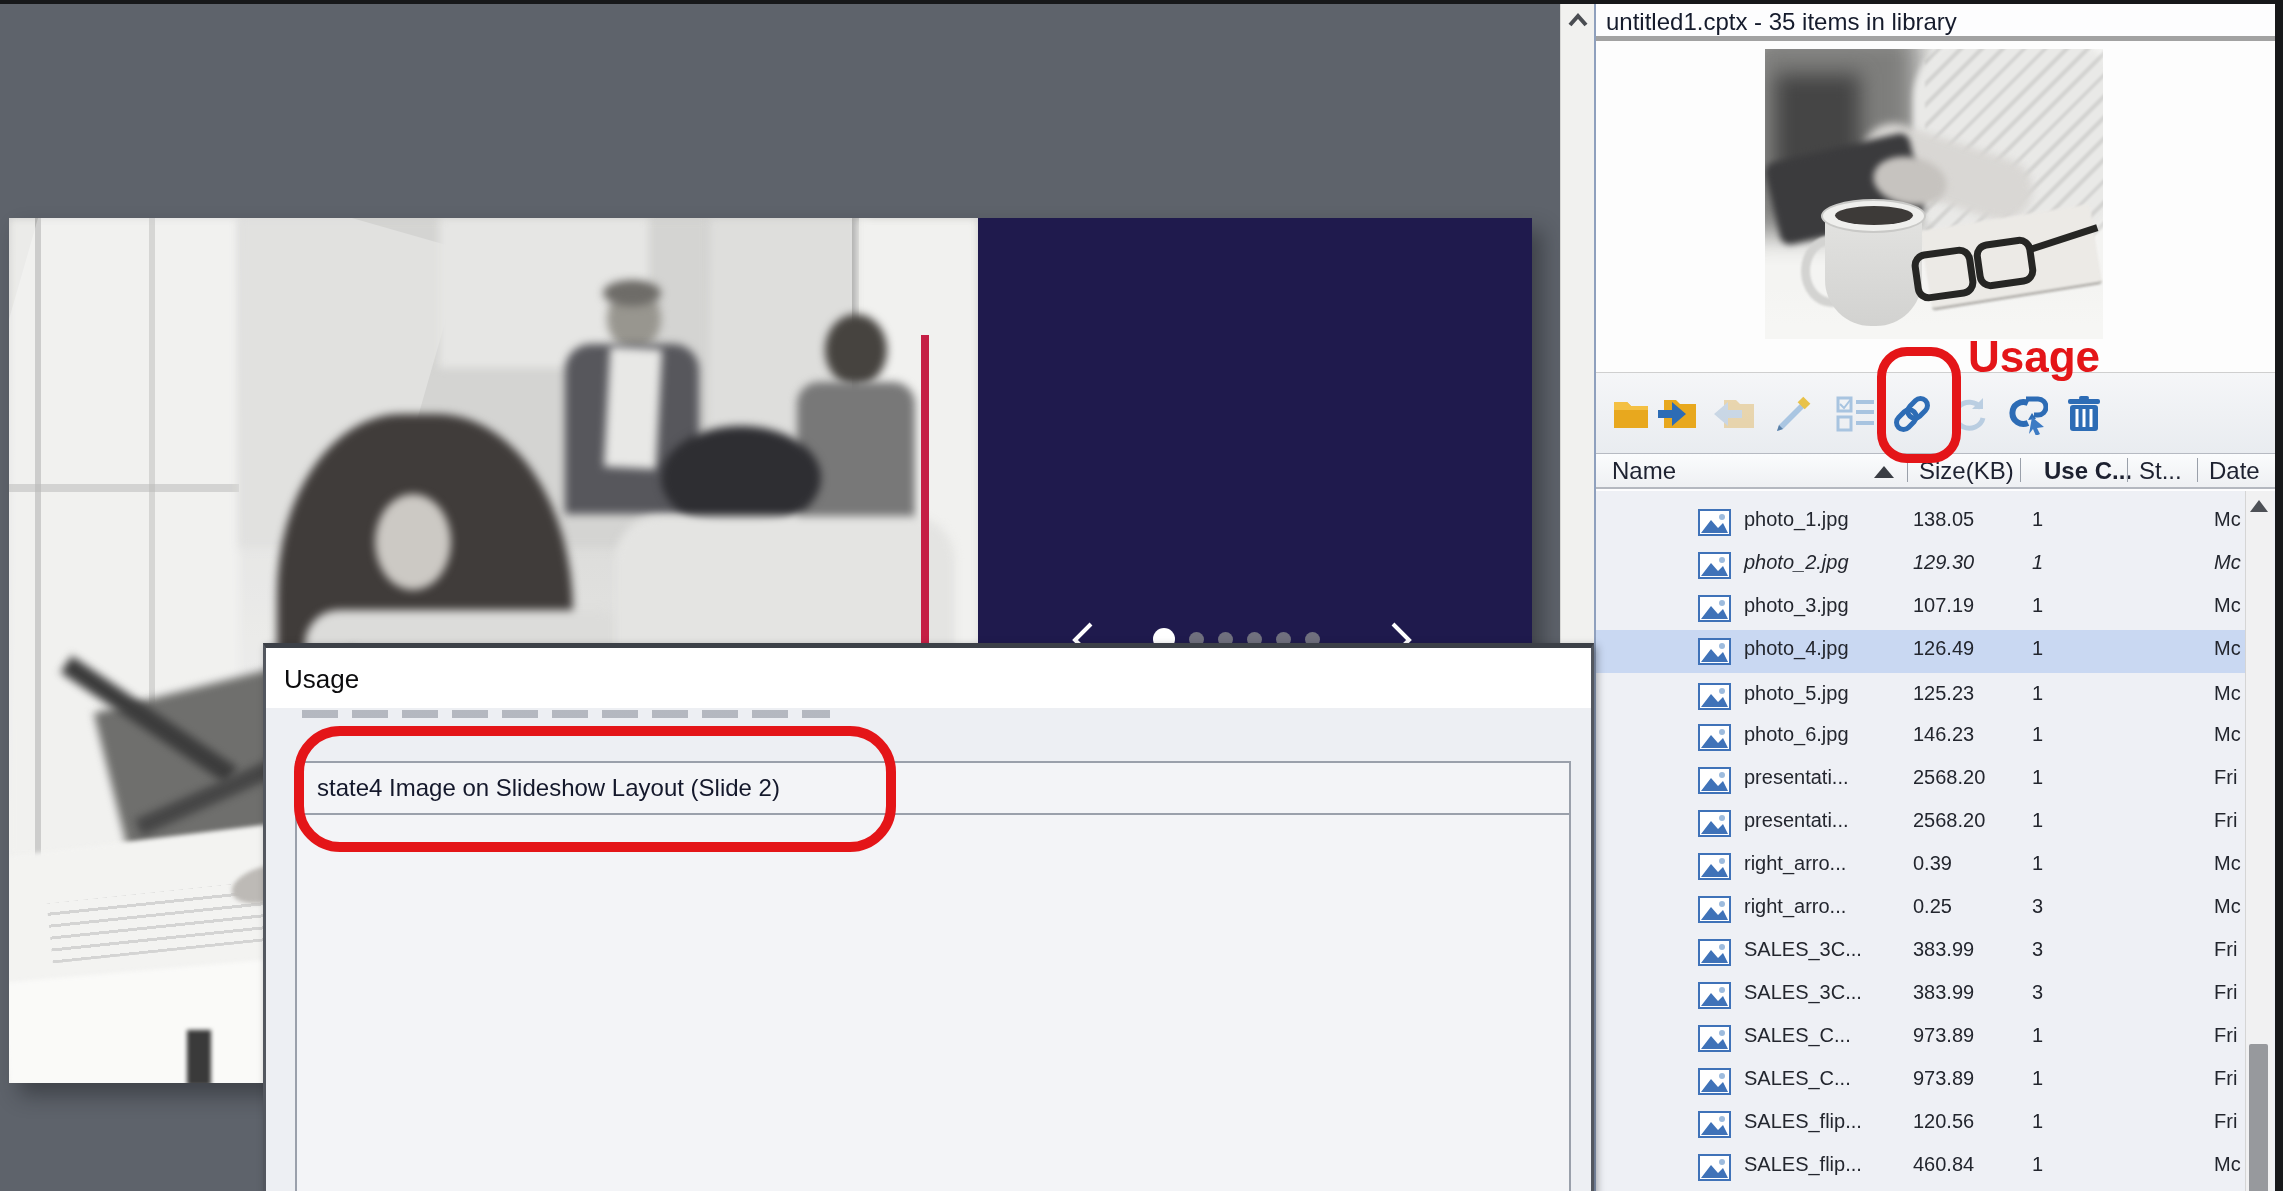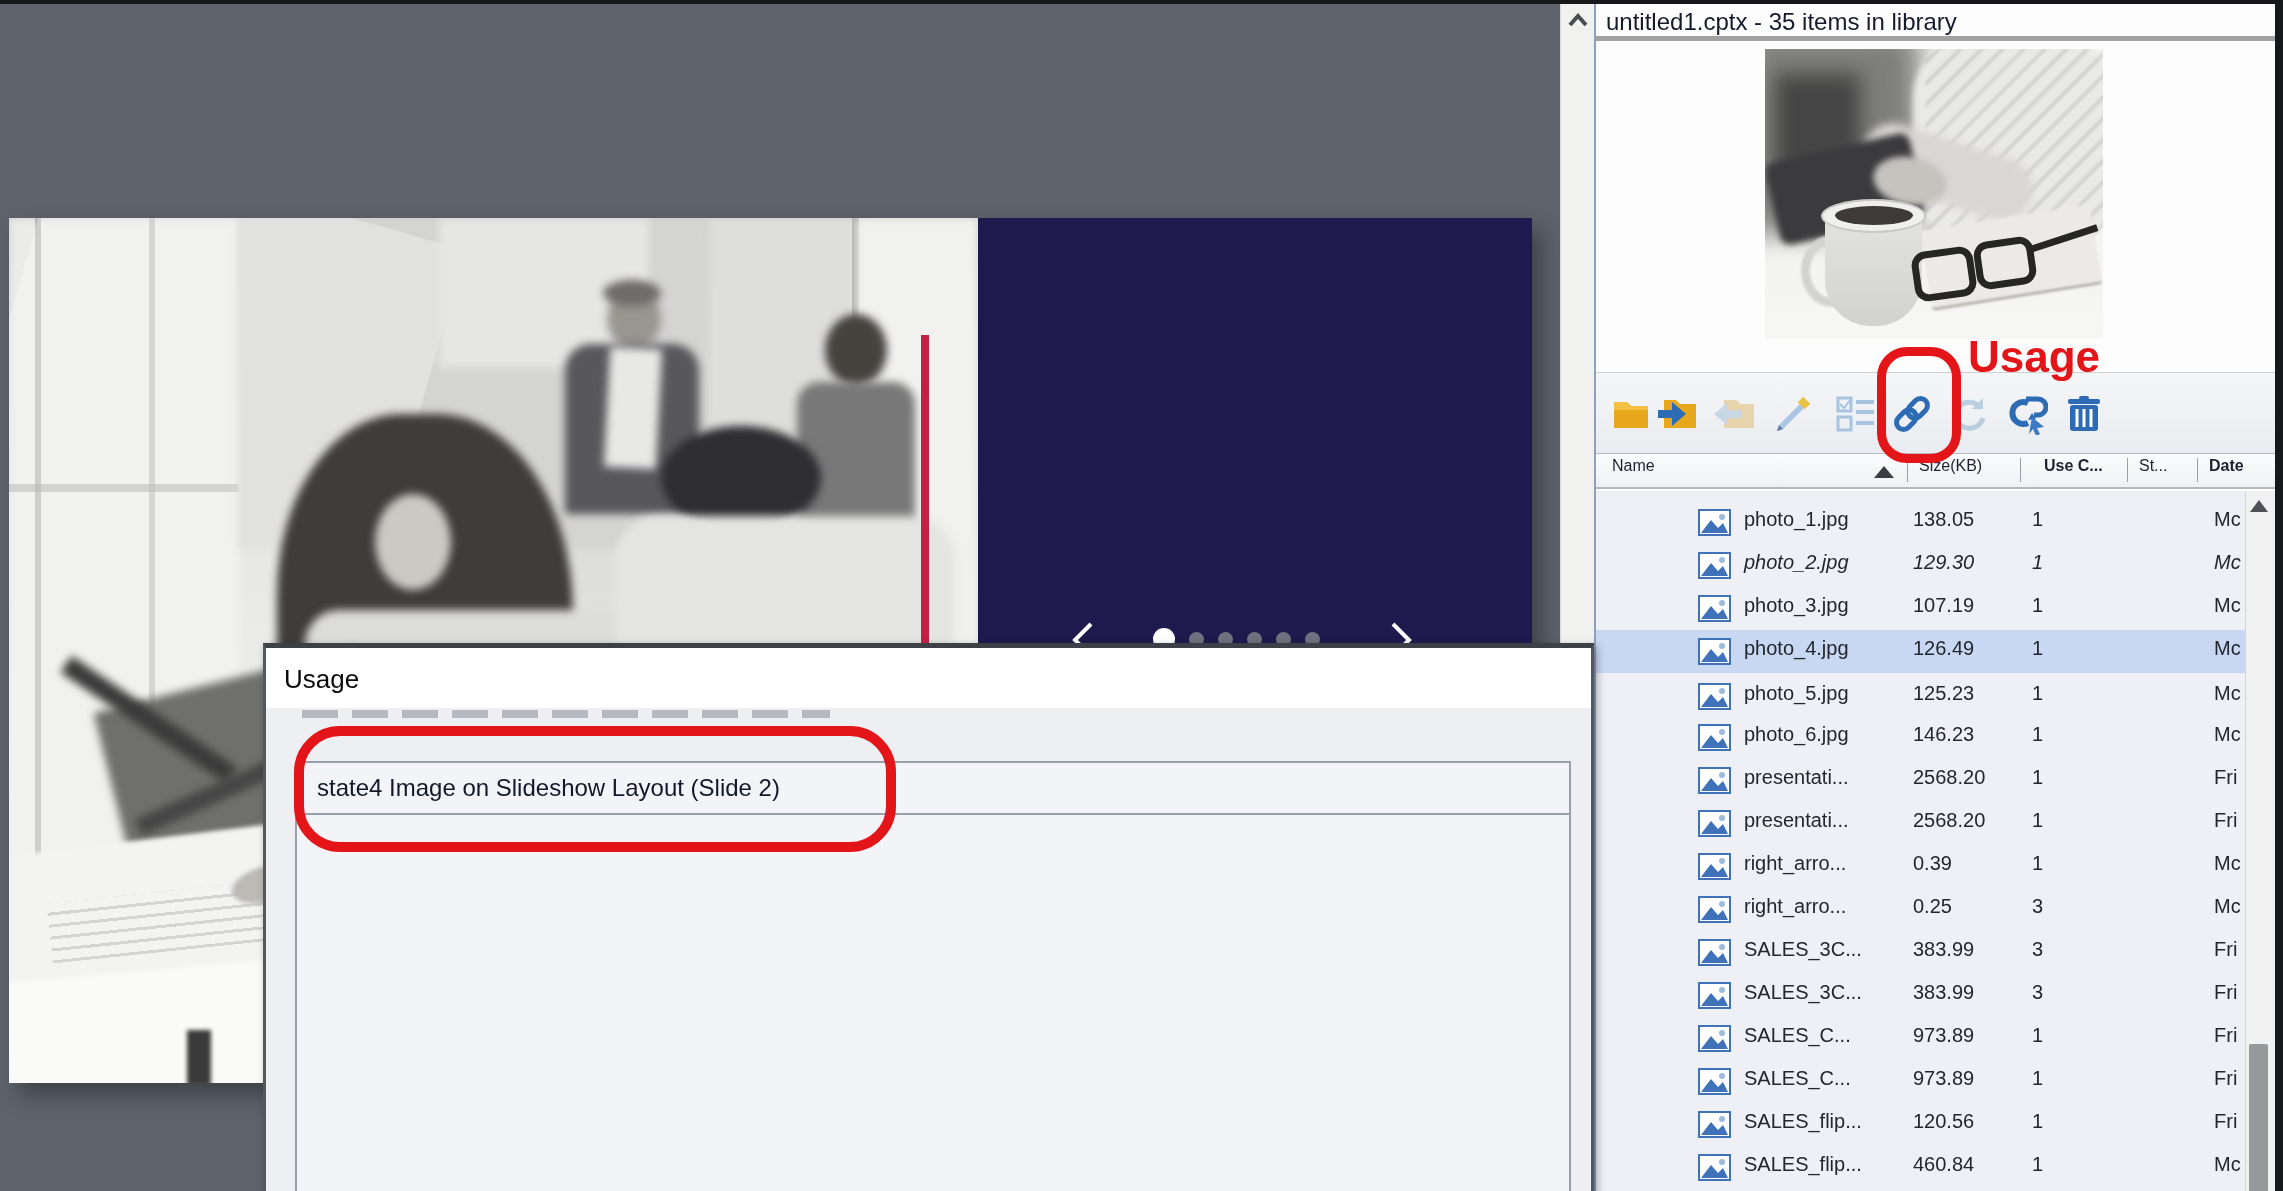--- a/index.html
+++ b/index.html
@@ -47,21 +47,21 @@
 
   .lib-toolbar{left:0;top:368px;width:679px;height:82px;box-sizing:border-box;
     background:linear-gradient(180deg,#f5f6f8,#e9ecf0);
     border-top:1px solid #cfcfcf;border-bottom:1px solid #b6bac2;}
   .tbtn{position:absolute;top:22px;width:44px;height:40px;background:none;border:none;padding:0;cursor:pointer;}
   .red-rect{left:281px;top:343px;width:66px;height:98px;border:9px solid #e41518;
     border-radius:30px;z-index:31;}
 
   .lib-header{left:0;top:450px;width:679px;height:35px;box-sizing:border-box;
     background:linear-gradient(180deg,#fbfcfd,#eef0f3);
-    border-bottom:2px solid #b4b8c0;font-size:16px;color:#1d2130;}
+    border-bottom:2px solid #b4b8c0;font-size:24px;color:#1d2130;}
   .hcell{position:absolute;top:3px;white-space:nowrap;}
   .hsep{position:absolute;top:4px;width:1px;height:24px;background:#9aa0aa;}
   .sort{position:absolute;top:12px;}
 
   .rows{left:0;top:487px;width:679px;height:700px;background:#eef0f5;overflow:hidden;}
   .row{position:absolute;left:0;width:650px;height:43px;font-size:20px;color:#23262e;}
   .row.sel{background:#c9d8f2;}
   .rcell{position:absolute;top:7px;white-space:nowrap;}
   .r-icon{left:102px;top:8px;}
   .r-name{left:148px;}
@@ -276,21 +276,21 @@
       <svg class="sort" style="left:278px;" width="20" height="12" viewBox="0 0 20 12">
           <path d="M10 0 L20 12 L0 12 Z" fill="#3a3d44"></path>
         </svg>
       <span class="hsep" style="left:311px;"></span>
       <span class="hcell" style="left:323px;">Size(KB)</span>
       <span class="hsep" style="left:424px;"></span>
       <span class="hcell" style="left:448px;font-weight:bold;">Use C...</span>
       <span class="hsep" style="left:531px;"></span>
       <span class="hcell" style="left:543px;">St...</span>
       <span class="hsep" style="left:601px;"></span>
-      <span class="hcell" style="left:613px;font-weight:bold;">Date</span>
+      <span class="hcell" style="left:613px;">Date</span>
     </div>
 
     <div class="abs rows" id="rows">
         <div class="row" style="top: 10px;">
           <span class="rcell r-icon"><svg width="33" height="27" viewBox="0 0 33 27">
               <rect x="1" y="1" width="31" height="25" fill="#ffffff" stroke="#3f72b8" stroke-width="2"></rect>
               <path d="M3 24 L13 11 L20 19 L25 14 L30 24 Z" fill="#3f72b8"></path>
               <circle cx="24" cy="8" r="3" fill="#9dbbdd"></circle>
             </svg></span>
           <span class="rcell r-name">photo_1.jpg</span>

